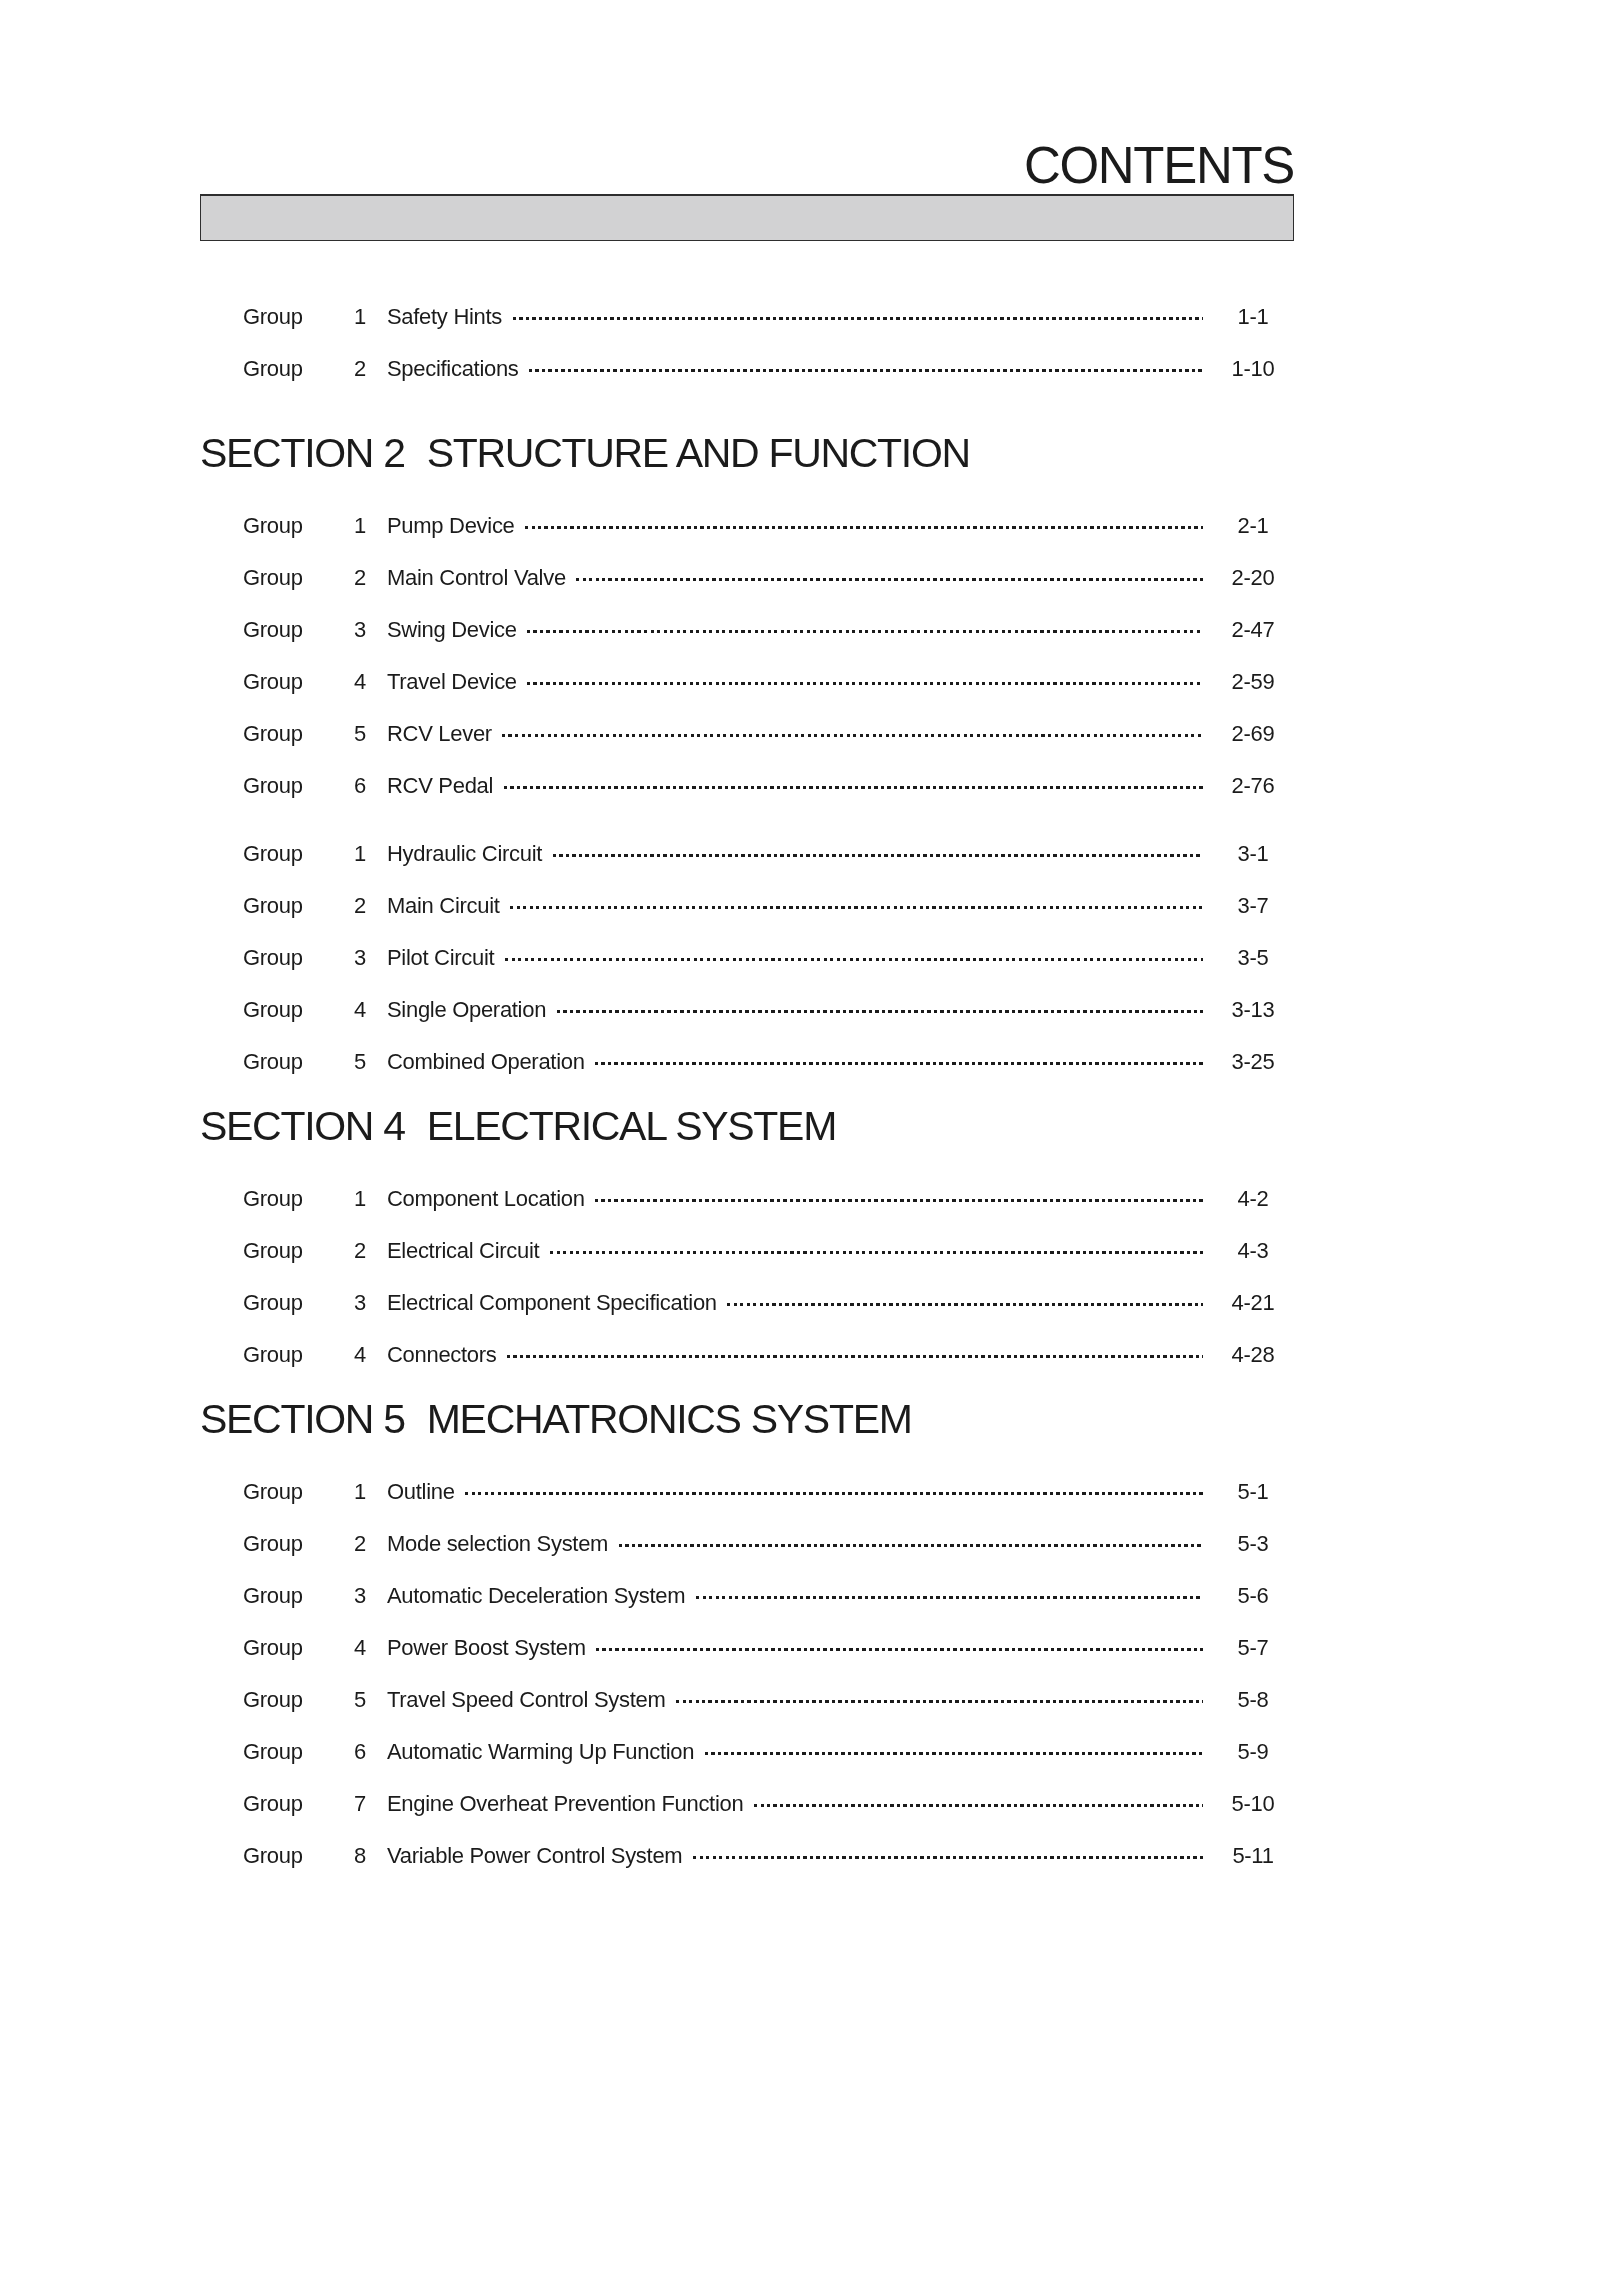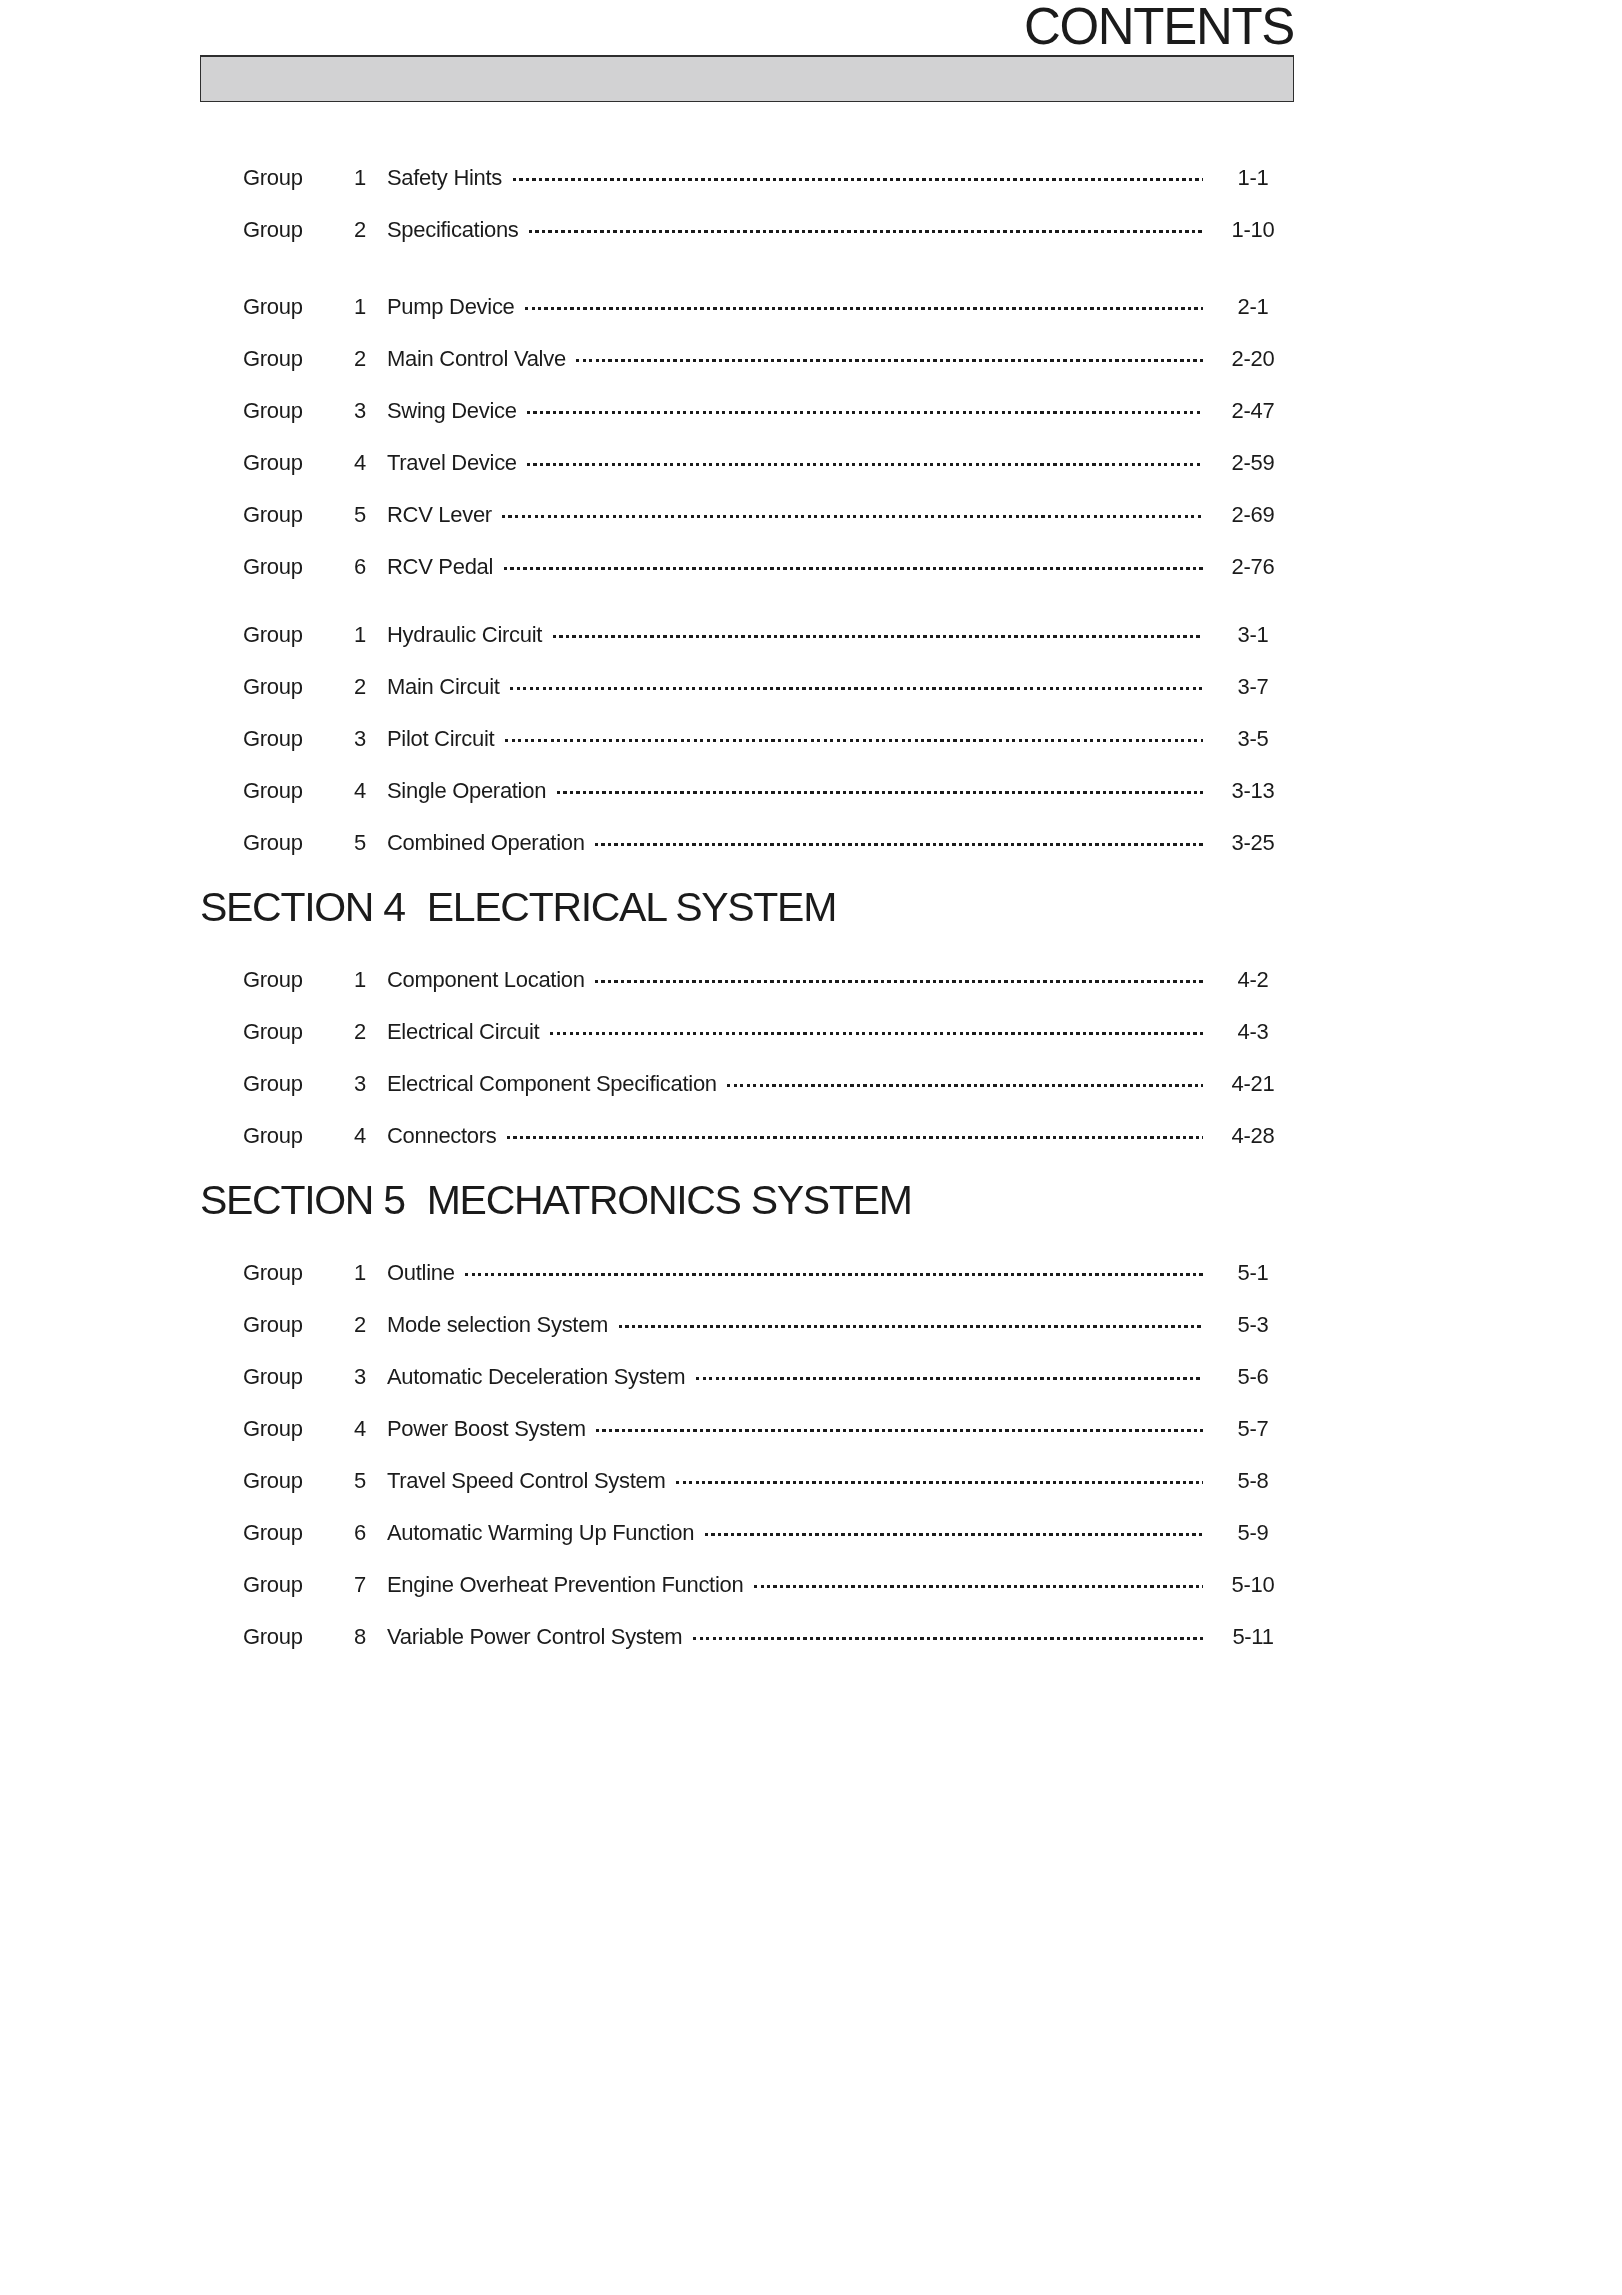--- a/index.html
+++ b/index.html
@@ -8,20 +8,21 @@
     --bar-border:#2e2e2e;
   }
   *{margin:0;padding:0;box-sizing:border-box;}
   html,body{background:#ffffff;}
   body{font-family:"Liberation Sans","DejaVu Sans",sans-serif;color:var(--text);}
   .page{
     width:1463px;
     height:2295px;
     background:#ffffff;
     position:relative;
+    padding-top:139px;
     overflow:hidden;
   }
   .content{
     margin-left:200px;
     margin-right:169px; 
   }
   
   .head h1{
     font-size:51px;
     font-weight:400;
@@ -98,20 +99,21 @@
     <span class="g-label">Group</span>
     <span class="g-num">2</span>
     <span class="g-title">Specifications</span>
     <span class="leader"></span>
     <span class="g-page">1-10</span>
   </div>
 </div>
   </section>
 
   <section class="section">
+    <h2 class="sec-h"><span class="sec-label">SECTION 2</span><span class="sec-name">STRUCTURE AND FUNCTION</span></h2>
     <div class="rows">
   <div class="row">
     <span class="g-label">Group</span>
     <span class="g-num">1</span>
     <span class="g-title">Pump Device</span>
     <span class="leader"></span>
     <span class="g-page">2-1</span>
   </div>
 
   <div class="row">

